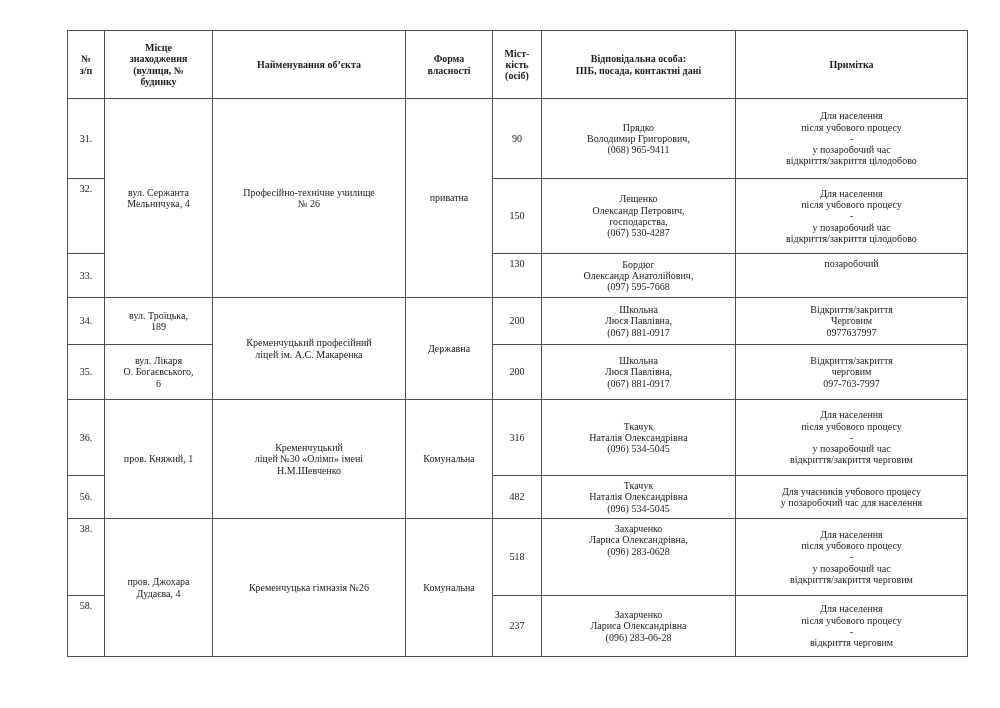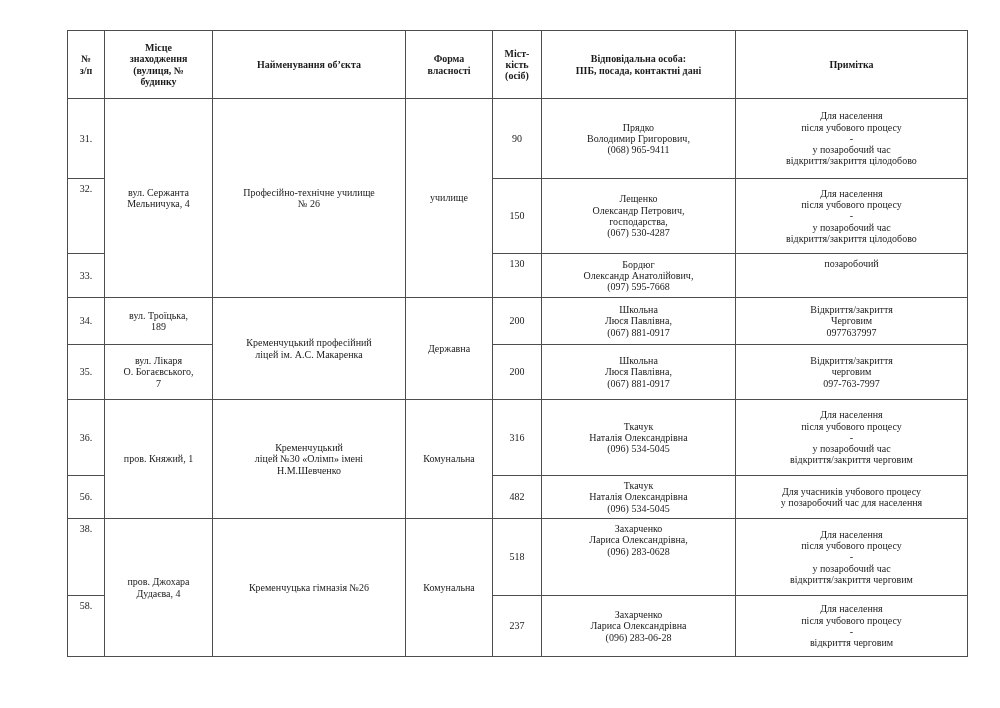--- a/index.html
+++ b/index.html
@@ -65,21 +65,21 @@
           <th>Примітка</th>
         </tr>
     </thead>
     <tbody id="table-body">
         <tr style="height: 80px;">
           <td>31.</td>
           <td rowspan="3">вул. Сержанта
 Мельничука, 4</td>
           <td rowspan="3">Професійно-технічне училище
 № 26</td>
-          <td rowspan="3">училище</td>
+          <td rowspan="3">приватна</td>
           <td>90</td>
           <td>Прядко
 Володимир Григорович,
 (068) 965-9411</td>
           <td>Для населення
 після учбового процесу
 -
 у позаробочий час
 відкриття/закриття цілодобово</td>
         </tr>
@@ -116,21 +116,21 @@
 Люся Павлівна,
 (067) 881-0917</td>
           <td>Відкриття/закриття
 Черговим
 0977637997</td>
         </tr>
         <tr style="height: 55px;">
           <td>35.</td>
           <td>вул. Лікаря
 О. Богаєвського,
-7</td>
+6</td>
           <td>200</td>
           <td>Школьна
 Люся Павлівна,
 (067) 881-0917</td>
           <td>Відкриття/закриття
 черговим
 097-763-7997</td>
         </tr>
         <tr style="height: 76px;">
           <td>36.</td>

